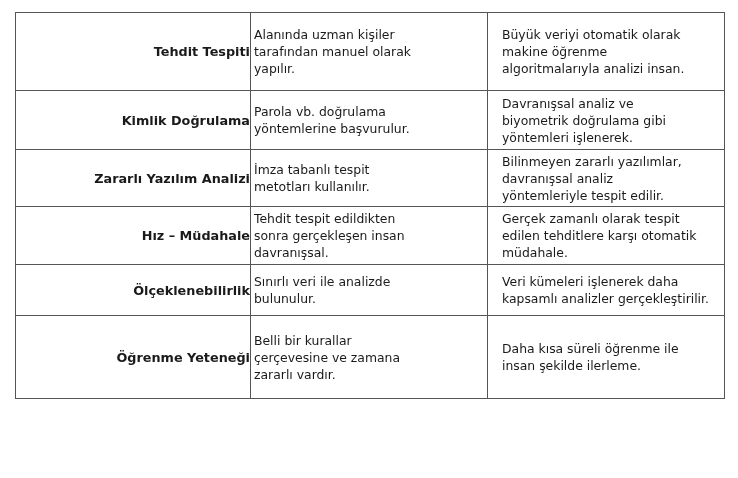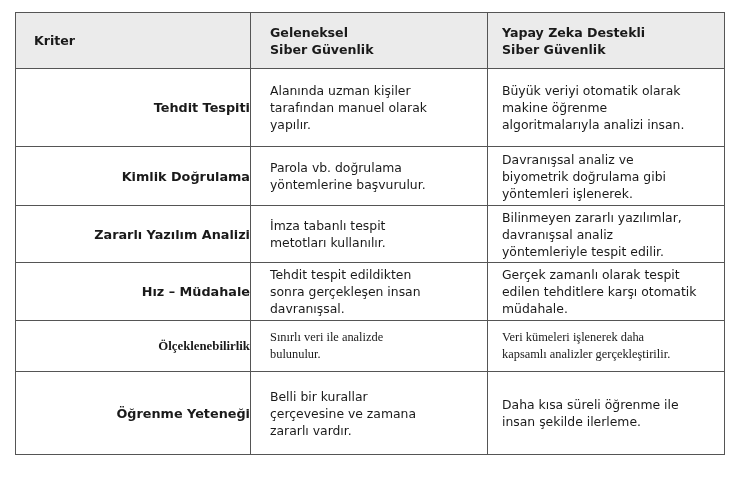--- a/index.html
+++ b/index.html
@@ -34,57 +34,44 @@
     .table th {
       background: #ebebeb;
       font-weight: bold;
       font-size: 12.6px;
     }
     .table td.crit {
       font-weight: bold;
       font-size: 12.8px;
       text-align: right;
     }
-    .table td.trad { padding-left: 19px; }
+    .table td.trad { padding-left: 3px; }
     .table td.ai { padding-left: 14px; margin-top: 12px; }
     .col1 { width: 235px; }
     .col2 { width: 237px; }
     .col3 { width: 237px; }
     .line { display: block; white-space: nowrap; }
     tr.h0 { height: 56px; }
     tr.r0 { height: 78px; }
     tr.r1 { height: 59px; }
     tr.r2 { height: 57px; }
     tr.r3 { height: 58px; }
-    tr.r4 { height: 51px; font-family: Liberation Serif, serif; }
+    tr.r4 { height: 51px; }
     tr.r5 { height: 83px; }
   </style>
 </head>
 <body>
 
 <table class="table">
   <colgroup>
     <col class="col1">
     <col class="col2">
     <col class="col3">
   </colgroup>
   <tbody>
-      <tr class="h0">
-    <th>
-      <span class="line">Kriter</span>
-    </th>
-    <th style="padding-left:19px;">
-      <span class="line">Geleneksel</span>
-      <span class="line">Siber Güvenlik</span>
-    </th>
-    <th style="padding-left:14px;">
-      <span class="line">Yapay Zeka Destekli</span>
-      <span class="line">Siber Güvenlik</span>
-    </th>
-  </tr>
 
   <tr class="r0">
     <td class="crit">
       <span>Tehdit Tespiti</span>
     </td>
     <td class="trad">
       <span class="line">Alanında uzman kişiler</span>
       <span class="line">tarafından manuel olarak</span>
       <span class="line">yapılır.</span>
     </td>

